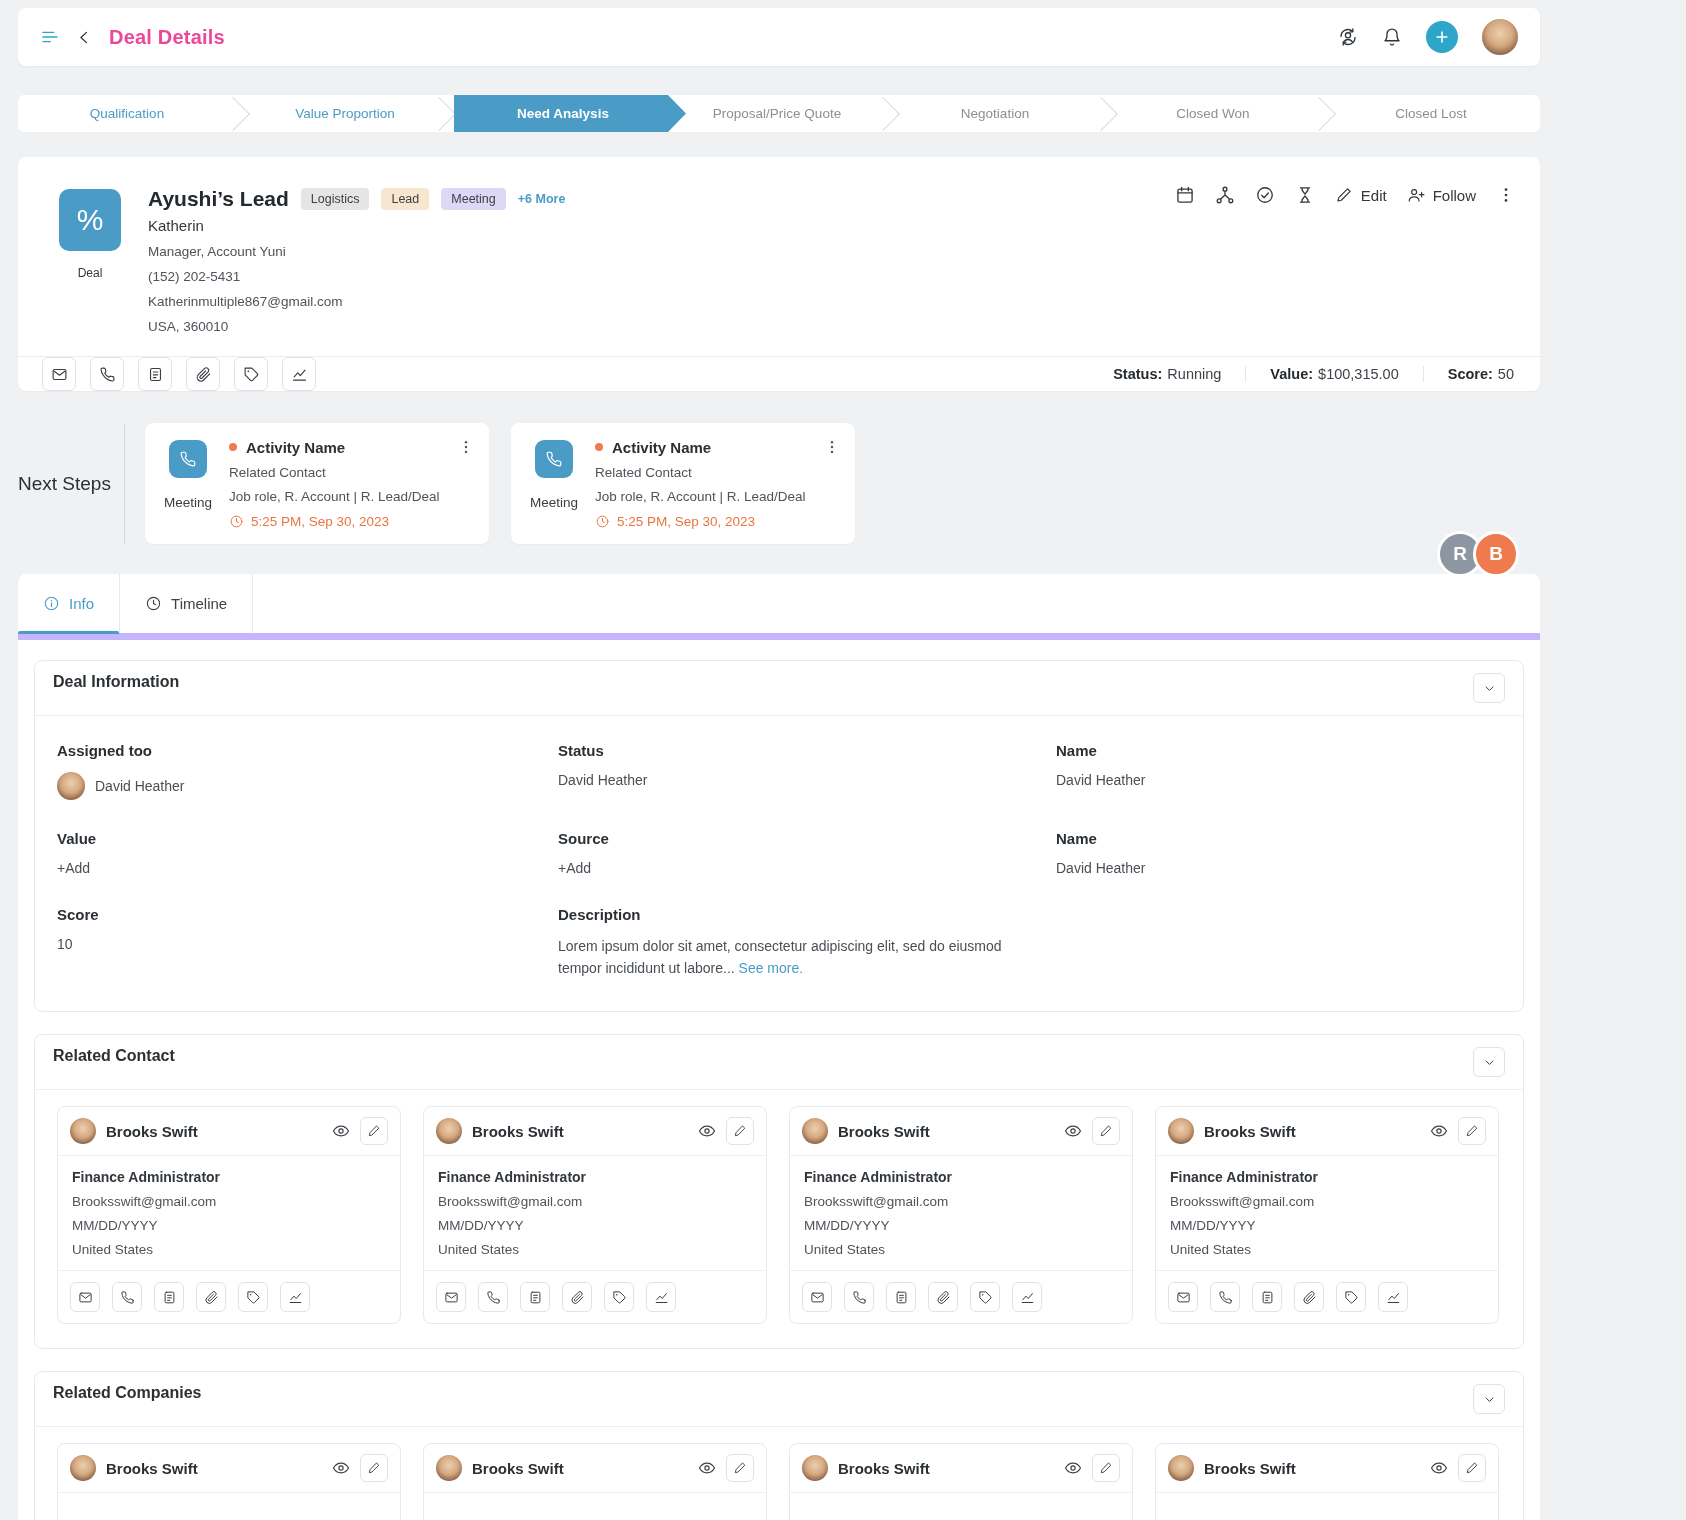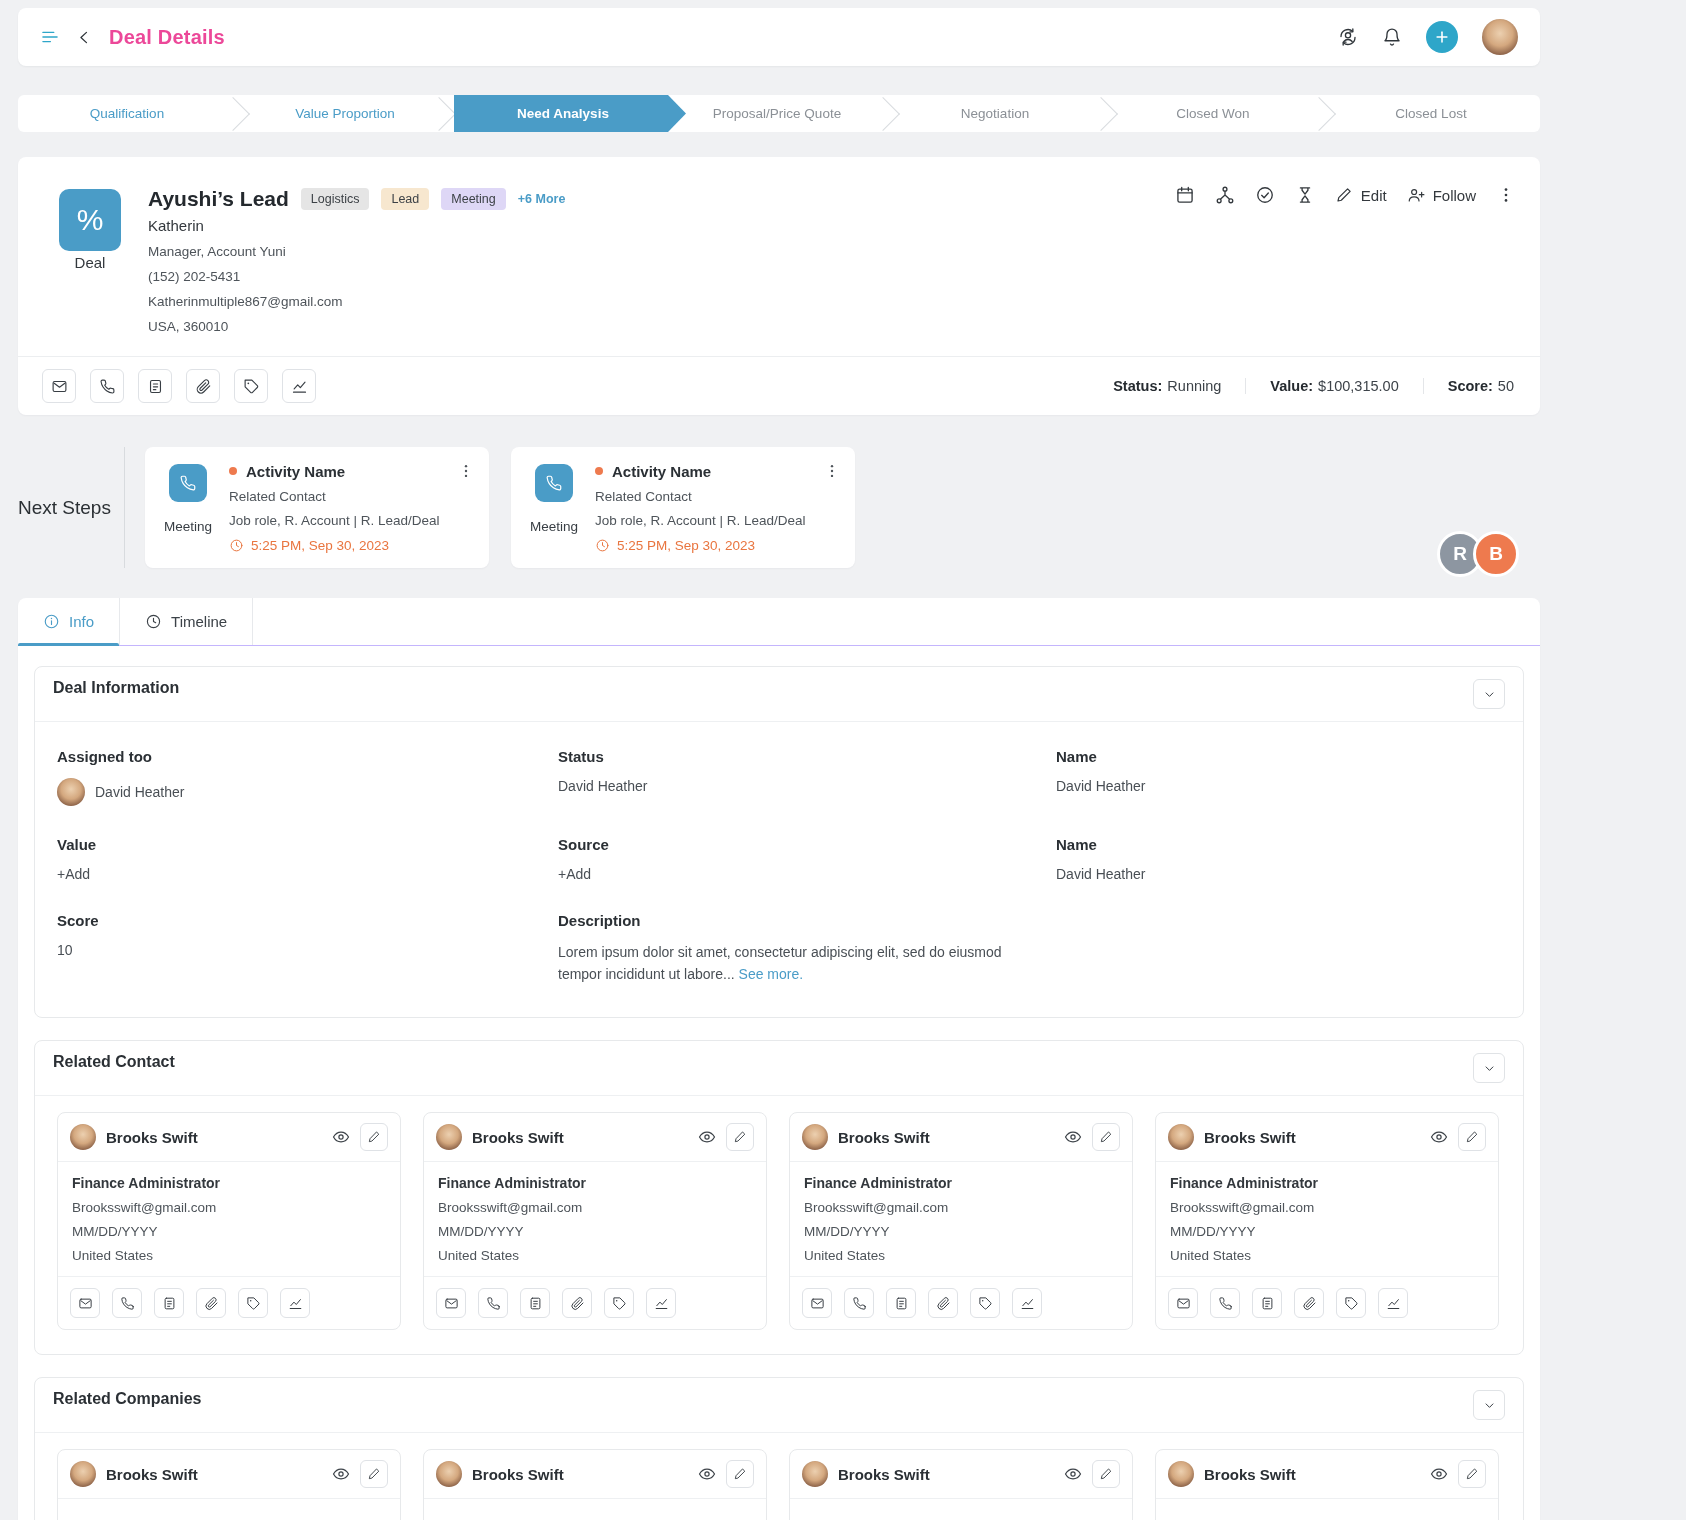--- a/index.html
+++ b/index.html
@@ -29,35 +29,35 @@
 .stage.done{color:#4a9cc7}
 .stage.sep::after{content:"";position:absolute;right:-9px;top:50%;width:23px;height:23px;border-top:1.5px solid #d9dcdf;border-right:1.5px solid #d9dcdf;transform:translateY(-50%) rotate(45deg);z-index:1;pointer-events:none}
 .stage.pre-active::after{right:3px}
 .stage.active{background:#4a9cc7;color:#fff;font-weight:700;z-index:2;margin-right:-18px;padding-right:14px;clip-path:polygon(0 0,calc(100% - 18px) 0,100% 50%,calc(100% - 18px) 100%,0 100%)}
 
 
 .deal-card{margin-top:25px;background:#fff;border-radius:8px;box-shadow:0 1px 2px rgba(20,30,40,.04)}
 .deal-main{display:flex;padding:30px 24px 22px;position:relative}
 .deal-ic-wrap{width:96px;text-align:center;flex:0 0 auto}
 .deal-ic{width:62px;height:62px;border-radius:10px;background:#4a9cc7;color:#fff;font-size:30px;display:flex;align-items:center;justify-content:center;margin:2px auto 0}
-.deal-type{margin-top:3px;font-size:15px;color:#33383d}
+.deal-type{margin-top:15px;font-size:12px;color:#33383d}
 .deal-head{margin-left:10px;flex:1;min-width:0}
 .deal-title-row{display:flex;align-items:center;gap:12px}
 .deal-name{font-size:21px;font-weight:700;color:#24292e}
 .tag{font-size:12.5px;padding:4px 10px;border-radius:4px;color:#3c4146}
 .tag.logistics{background:#e5e5e5}
 .tag.lead{background:#f7e7cf}
 .tag.meeting{background:#ded7f6}
 .more-tags{font-size:12.5px;color:#4a9cc7;font-weight:700}
 .deal-katherin{margin-top:6px;font-size:15px;color:#33383d}
 .deal-line{margin-top:10px;font-size:13.5px;color:#4e545a}
 .deal-toolbar{position:absolute;top:28px;right:24px;display:flex;align-items:center;gap:20px;color:#33383d}
 .tool-txt{display:flex;align-items:center;gap:8px;font-size:15px;color:#33383d}
 .tool-txt .ic{width:18px;height:18px}
-.deal-footer{display:flex;align-items:center;border-top:1px solid #eceef0;padding:12px 24px}
+.deal-footer{display:flex;align-items:center;border-top:1px solid #eceef0;padding:0 24px}
 .icon-row{display:flex;gap:14px}
 .sq-ic{width:34px;height:34px;border:1px solid #dfe2e6;border-radius:6px;display:flex;align-items:center;justify-content:center;color:#383e44;background:#fff}
 .sq-ic .ic{width:17px;height:17px}
 .metrics{margin-left:auto;display:flex;align-items:center}
 .metric{display:flex;gap:5px;font-size:14.5px;padding:0 24px;border-left:1px solid #e4e6e9}
 .metric:first-child{border-left:none}
 .metric:last-child{padding-right:2px}
 .m-label{font-weight:700;color:#262b30}
 .m-value{color:#3d4349}
 
@@ -82,21 +82,21 @@
 .ac-time .ic{width:15px;height:15px}
 
 
 .floaters{position:absolute;top:531px;left:1437px;display:flex;z-index:30}
 .floater{width:46px;height:46px;border-radius:50%;border:3px solid #fff;display:flex;align-items:center;justify-content:center;color:#fff;font-size:19px;font-weight:700}
 .floater.r{background:#8d96a1}
 .floater.b{background:#ee7a4e;margin-left:-10px}
 
 
 .sheet{margin-top:30px;background:#fff;border-radius:8px 8px 0 0;box-shadow:0 1px 2px rgba(20,30,40,.04)}
-.tabbar{display:flex;height:48px;border-bottom:1px solid #c4b5fd}
+.tabbar{display:flex;height:66px;border-bottom:7px solid #c4b5fd}
 .tab{display:flex;align-items:center;gap:9px;padding:0 25px;font-size:15px;color:#3c4248;border-right:1px solid #e7e9ec;position:relative}
 .tab .ic{width:17px;height:17px}
 .tab.active{color:#4a9cc7}
 .tab.active::after{content:"";position:absolute;left:0;right:0;bottom:-1px;height:3px;background:#4a9cc7;border-radius:2px 2px 0 0}
 .sheet-body{padding:20px 16px 40px}
 .panel{border:1px solid #e7e9eb;border-radius:8px;margin-bottom:22px;background:#fff}
 .panel-head{display:flex;align-items:flex-start;justify-content:space-between;padding:12px 18px;border-bottom:1px solid #eef0f2}
 .panel-title{font-size:16px;font-weight:700;color:#2b3035}
 .collapse-btn{width:32px;height:30px;border:1px solid #e0e3e6;border-radius:6px;display:flex;align-items:center;justify-content:center;color:#383e44}
 .collapse-btn .ic{width:15px;height:15px}

